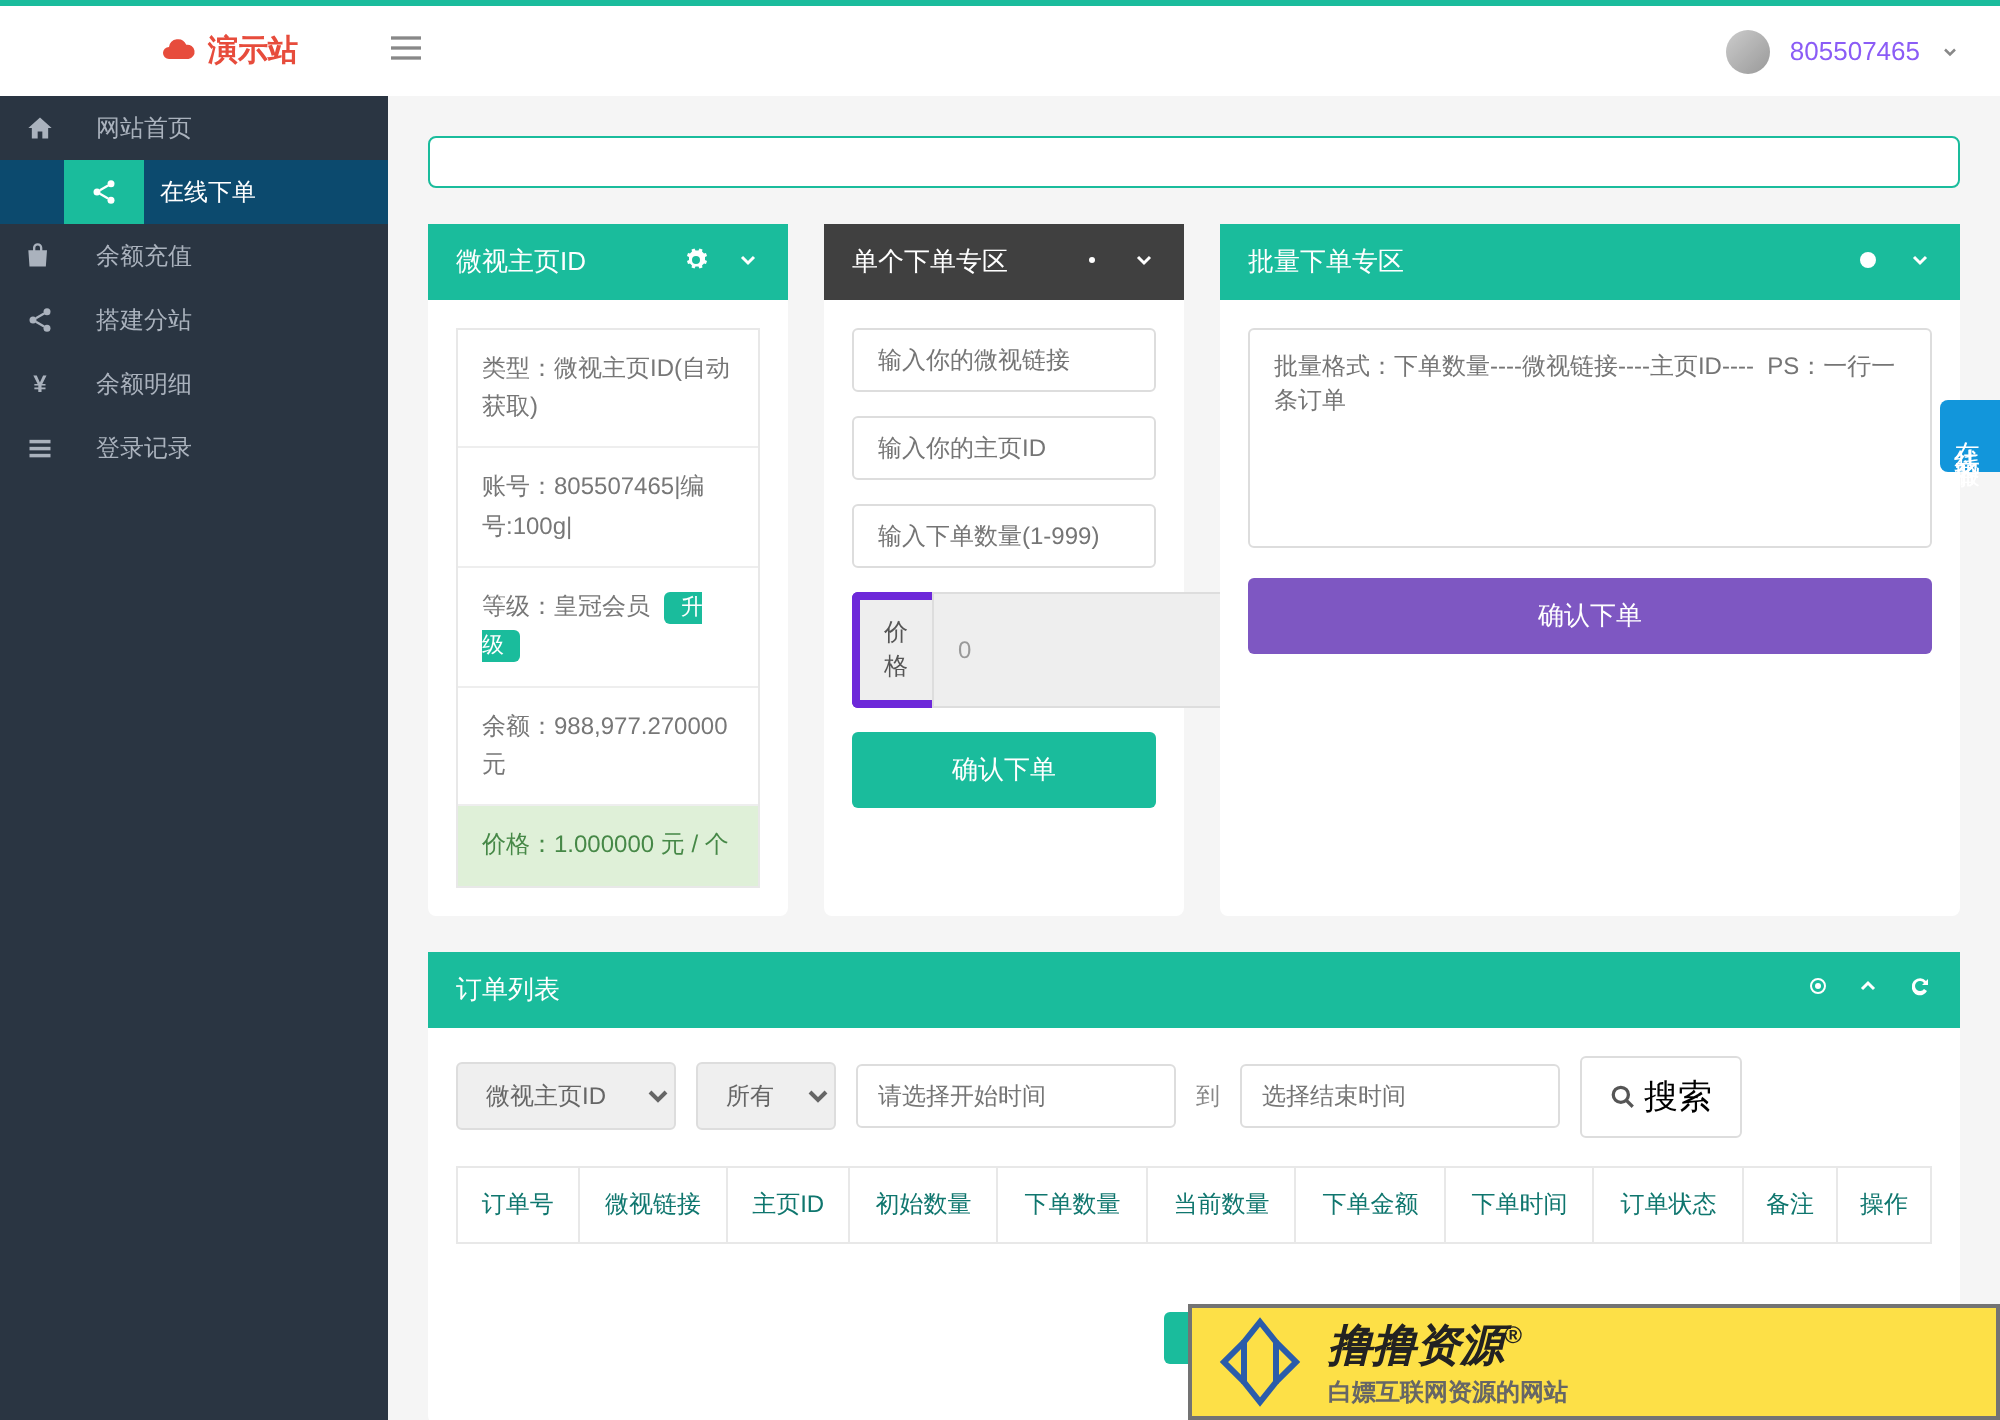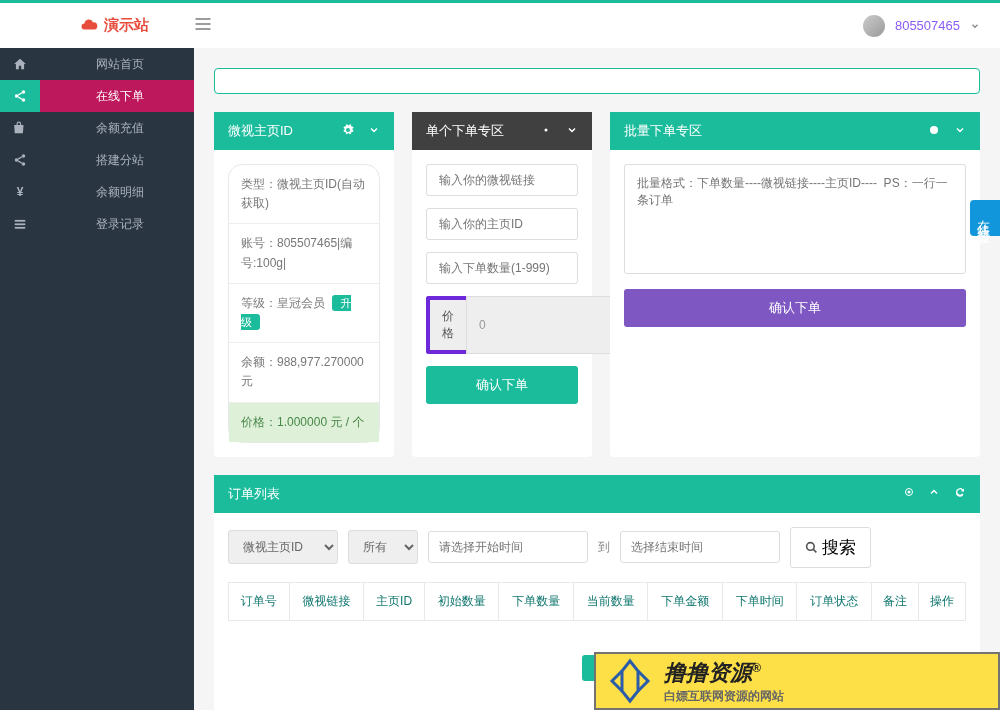--- a/index.html
+++ b/index.html
@@ -6,35 +6,35 @@
 body { font-family: "Microsoft YaHei", sans-serif; font-size: 13px; color: #555; background: #f5f5f5; }
 .topbar { position: fixed; top: 0; left: 0; right: 0; height: 48px; background: #fff; border-top: 3px solid #1abc9c; display: flex; align-items: center; z-index: 100; padding: 0 20px; }
 .logo { color: #e74c3c; font-weight: bold; font-size: 15px; margin-left: 60px; display: flex; gap: 6px; }
 .cloud-icon { fill: #e74c3c; width: 18px; height: 18px; }
 .menu-toggle { margin-left: 44px; cursor: pointer; }
 .menu-toggle svg { width: 20px; height: 20px; stroke: #888; }
 .topbar-right { margin-left: auto; display: flex; align-items: center; gap: 10px; color: #8b5cf6; font-size: 13px; }
 .avatar { width: 22px; height: 22px; border-radius: 50%; background: linear-gradient(135deg, #ccc, #999); }
 .sidebar { position: fixed; top: 48px; left: 0; bottom: 0; width: 194px; background: #2a3542; z-index: 50; }
 .sidebar-item { display: flex; align-items: center; height: 32px; color: #aab2bd; font-size: 12px; cursor: pointer; }
-.sidebar-item.active { background: #be185d; color: #fff; }
+.sidebar-item.active { background: #0c4a6e; color: #fff; padding-left: 32px; }
 .sidebar-icon-col { width: 40px; display: flex; justify-content: center; align-items: center; color: #aab2bd; }
 .sidebar-item.active .sidebar-icon-col { background: #1abc9c; color: #fff; height: 32px; }
-.sidebar-label { padding-left: 8px; margin-left: 48px; }
+.sidebar-label { padding-left: 8px; }
 .content { margin-left: 194px; margin-top: 48px; padding: 20px; min-height: calc(100vh - 48px); }
 .alert-bar { background: #fff; border: 1px solid #1abc9c; border-radius: 4px; height: 26px; margin-bottom: 18px; }
 .panels { display: flex; gap: 18px; margin-bottom: 18px; }
 .panel { background: #fff; border-radius: 4px; overflow: visible; }
 .panel-header { color: #fff; padding: 10px 14px; font-size: 13px; display: flex; align-items: center; }
 .panel-header .title { flex: 1; }
 .panel-header .actions svg { width: 12px; height: 12px; fill: #fff; margin-left: 10px; cursor: pointer; }
 .hdr-teal { background: #1abc9c; }
 .hdr-purple { background: #404040; }
 .panel-body { padding: 14px; }
-.info-box { border: 1px solid #e8e8e8; border-radius: 14px; }
+.info-box { border: 1px solid #e8e8e8; border-radius: 0; }
 .info-row { padding: 10px 12px; border-bottom: 1px solid #eee; font-size: 12px; color: #777; line-height: 1.6; }
 .info-row:last-child { border-bottom: none; }
 .info-row.green { background: #dff0d8; color: #468847; }
 .badge-up { background: #1abc9c; color: #fff; padding: 2px 8px; border-radius: 3px; font-size: 11px; margin-left: 4px; }
 .form-input { width: 100%; padding: 8px 12px; border: 1px solid #ddd; border-radius: 3px; margin-bottom: 12px; font-size: 12px; color: #999; background: #fff; }
 .input-group { display: flex; margin-bottom: 12px; }
 .input-group .addon { background: #eee; border: 4px solid #6d28d9; padding: 8px 12px; font-size: 12px; color: #555; }
 .input-group .addon:first-child { border-radius: 3px 0 0 3px; border-right: none; }
 .input-group .addon:last-child { border-radius: 0 3px 3px 0; border-left: none; }
 .input-group input { flex: 1; border: 1px solid #ddd; padding: 8px 12px; font-size: 12px; background: #eee; color: #999; }

